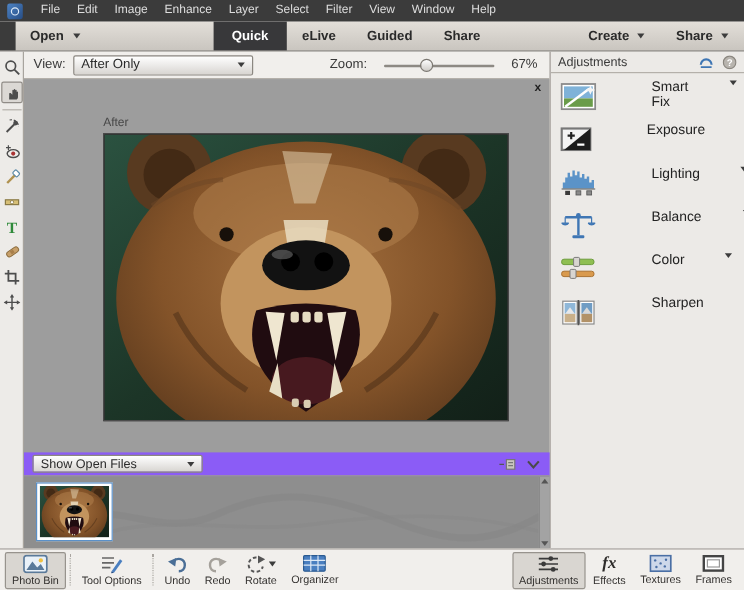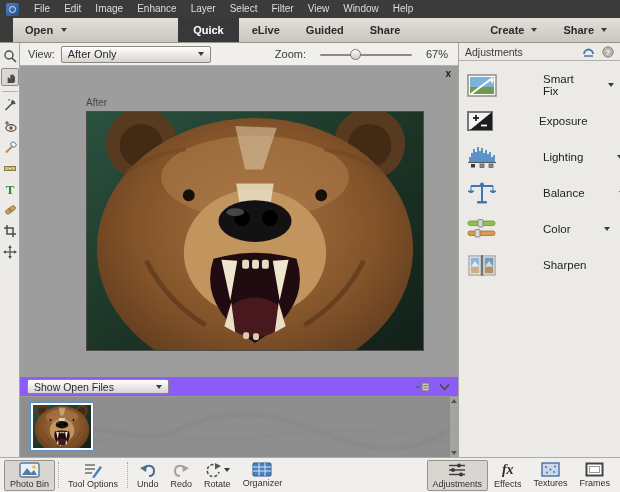--- a/index.html
+++ b/index.html
@@ -55,21 +55,21 @@
   .photo-frame { position:absolute; top:45px; left:66px; width:338px; height:240px; border:1px solid #4c4c4c; background:#222; }
   .photo-frame svg { display:block; }
   .close-x { position:absolute; top:3px; right:7px; font-size:10px; font-weight:bold; color:#1e1e1e; line-height:10px; cursor:default; }
 
   
   .rightpanel { position:absolute; top:43px; left:458px; width:162px; height:414px; background:#eceae7; border-left:1px solid #a8a49e; }
   .rp-header { height:18px; border-bottom:1px solid #b4b0aa; display:flex; align-items:center; padding:0 6px; }
   .rp-title { font-size:10.5px; color:#3a3a3a; }
   .rp-hicons { margin-left:auto; display:flex; align-items:center; gap:6px; }
   .adj-list { padding-top:6px; }
-  .adj-row { height:36px; display:flex; align-items:center; padding:0 10px 0 8px;gap:34px; }
+  .adj-row { height:36px; display:flex; align-items:flex-start; padding:0 10px 0 8px;gap:34px; }
   .adj-icon { width:32px; height:26px; display:flex; align-items:center; justify-content:center; }
   .adj-label { margin-left:12px; font-size:11.5px; color:#222; flex:1; }
 
   
   .binbar { position:absolute; top:377px; left:20px; width:438px; height:20px; background:#8b5cf6;
             border-bottom:1px solid #9d9993; display:flex; align-items:center; }
   .dd-bin { width:142px; margin-left:7px; height:15px; font-size:10.5px; }
   .binbar-icons { margin-left:auto; display:flex; align-items:center; gap:9px; padding-right:8px; }
 
   

